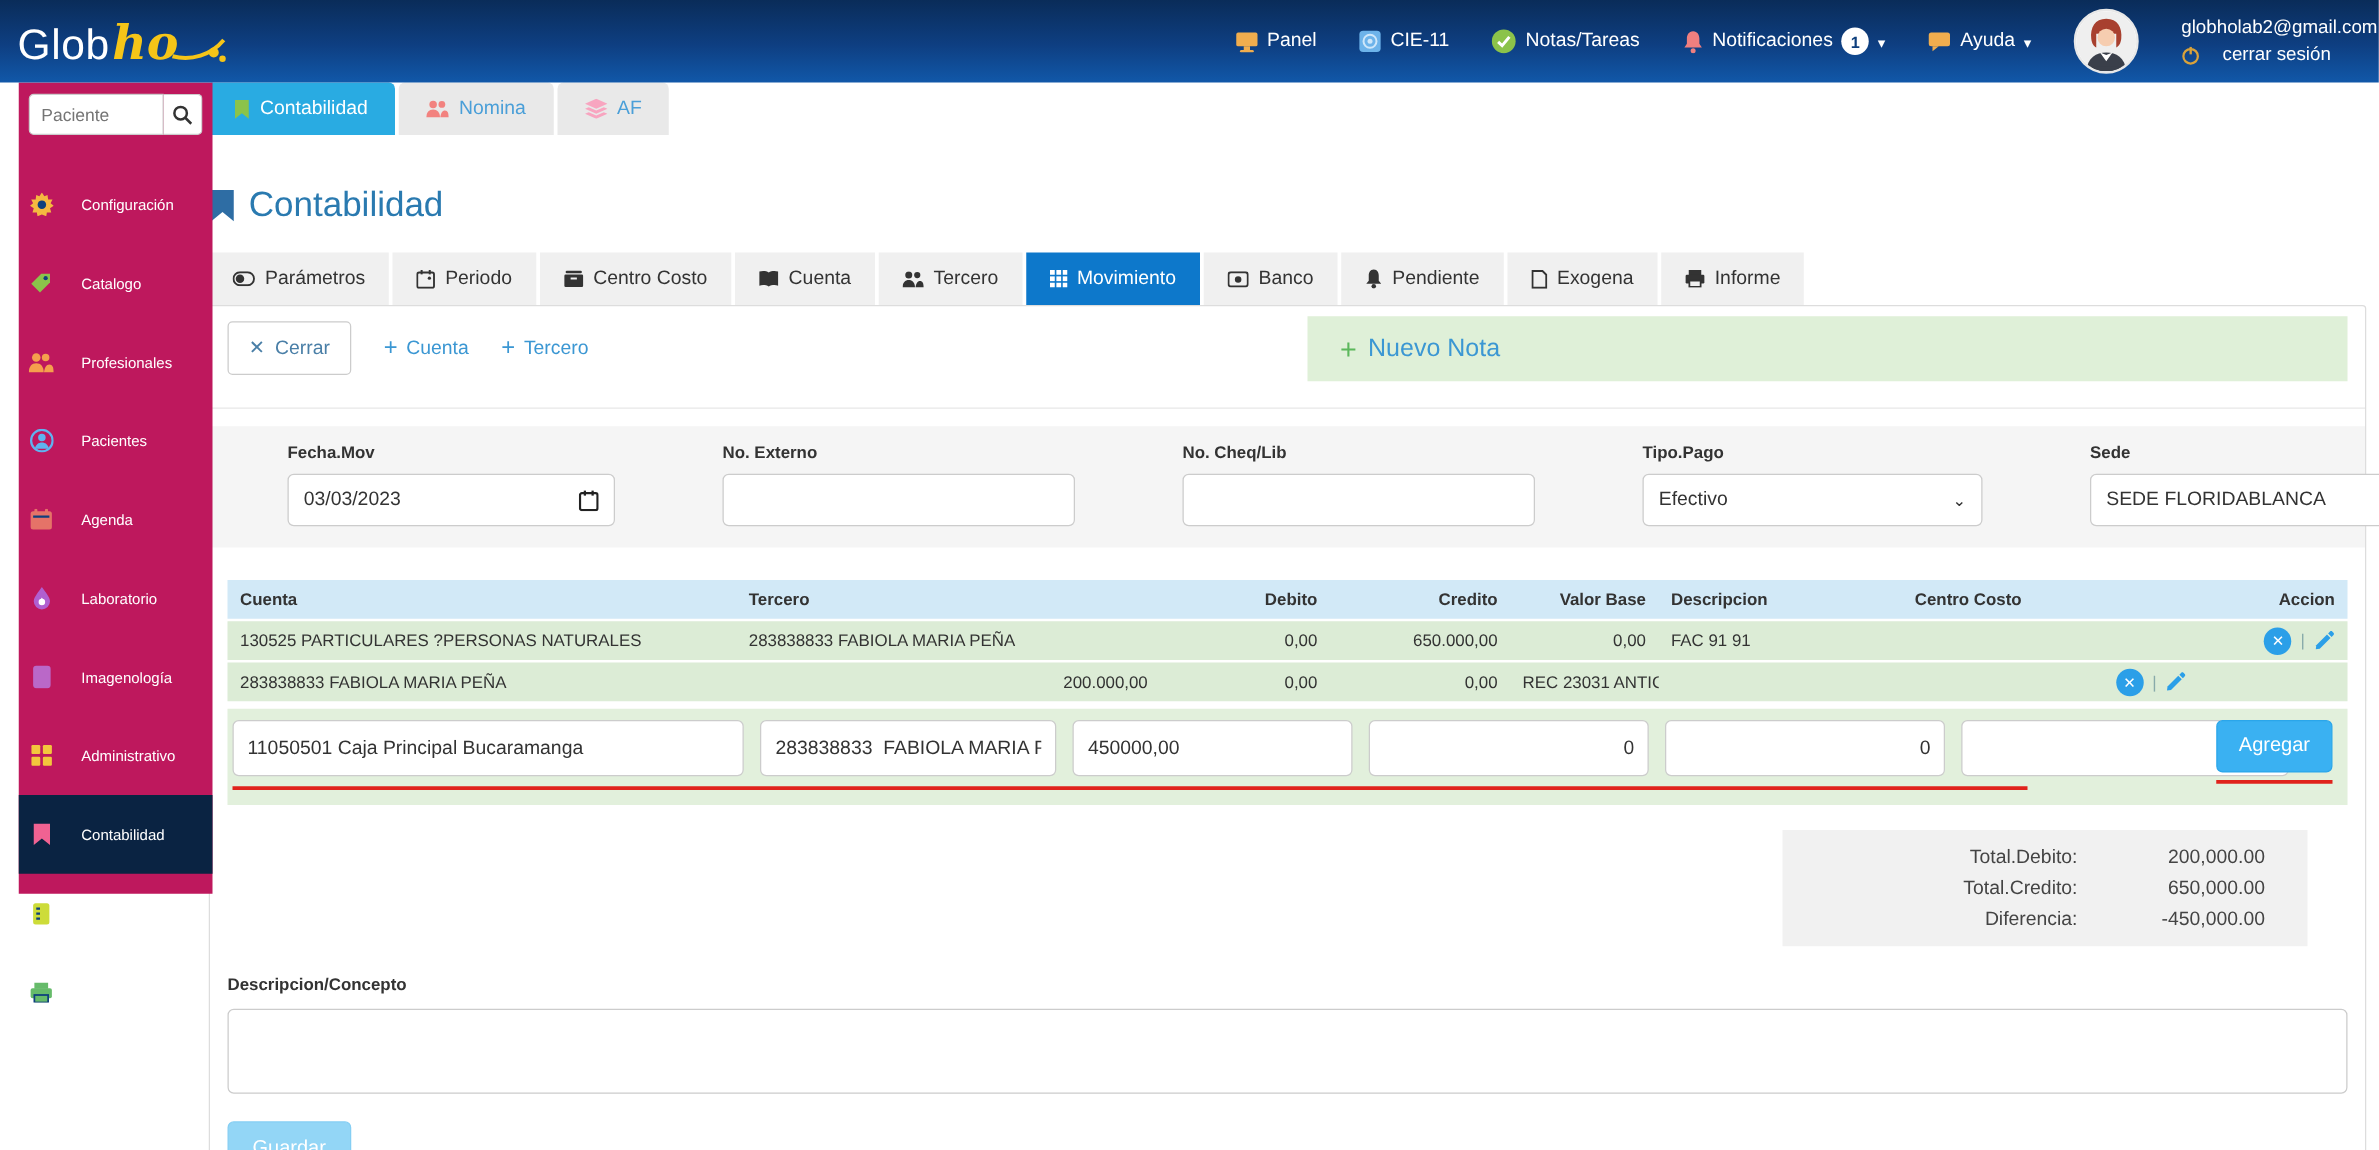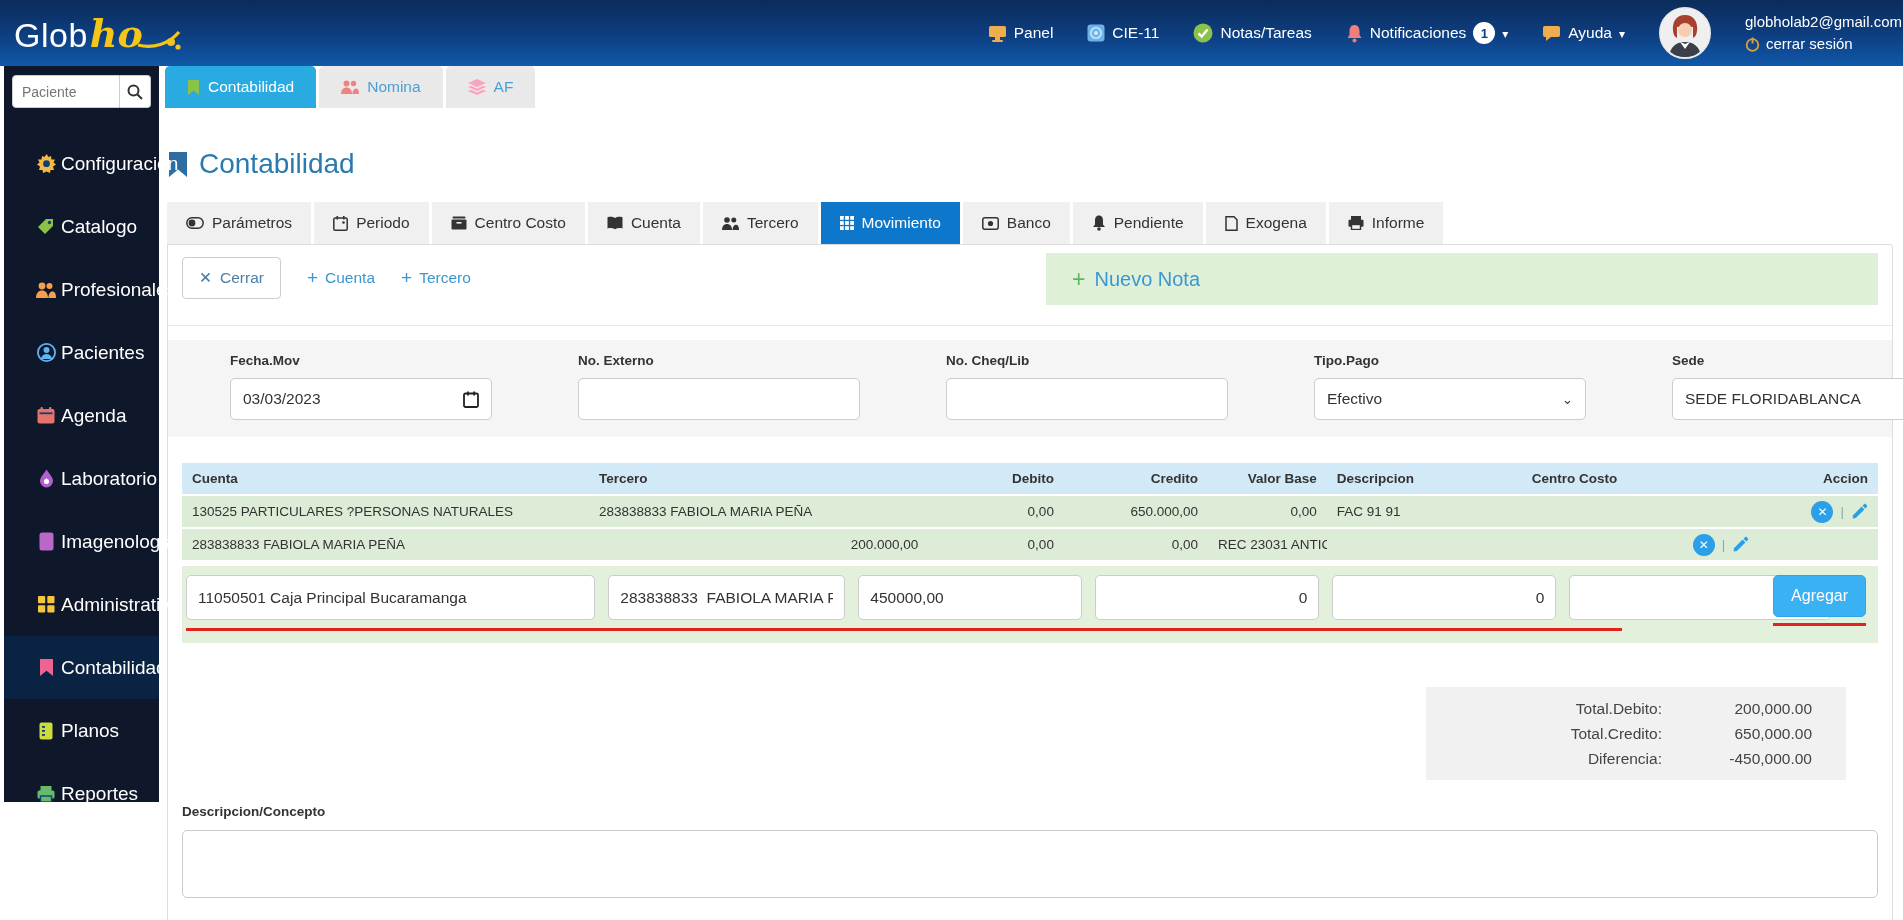--- a/index.html
+++ b/index.html
@@ -19,34 +19,34 @@
                font-size:15.5px; padding-right:0; }
   .nav-item { display:flex; align-items:center; gap:7px; cursor:pointer; white-space:nowrap; }
   .badge-circle { background:#fff; color:#0e3f7d; font-weight:bold; font-size:13px;
                   width:22px; height:22px; border-radius:50%; display:flex;
                   align-items:center; justify-content:center; }
   .caret { font-size:12px; position:relative; top:1px; }
   .avatar-wrap { width:52px; height:52px; border-radius:50%; background:#fff; overflow:hidden;
                  flex:0 0 auto; border:2px solid #e8e8e8; }
   .user-block { width:158px; overflow:hidden; line-height:1.5; }
   .user-email { font-size:15px; white-space:nowrap; }
-  .user-logout { font-size:15px; display:flex; align-items:center; gap:6px; cursor:pointer; }
-
-  
-  .sidebar { position:absolute; left:4px; top:66px; width:155px; height:736px;
-             background:#0f172a; z-index:20; }
+  .user-logout { font-size:15px; display:flex; align-items:center; gap:18px; cursor:pointer; }
+
+  
+  .sidebar { position:absolute; left:15px; top:66px; width:155px; height:649px;
+             background:#be185d; z-index:20; }
   .search-row { display:flex; padding:9px 8px 10px 8px; }
   .search-input { width:108px; height:33px; border:1px solid #ccc; border-radius:4px 0 0 4px;
                   padding:0 9px; font-size:14px; color:#333; outline:none; }
   .search-btn { width:36px; height:33px; background:#fff; border:1px solid #ccc; border-left:none;
                 border-radius:0 4px 4px 0; cursor:pointer; display:flex; align-items:center;
                 justify-content:center; }
   .side-list { list-style:none; margin-top:14px; }
-  .side-item { height:63px; display:flex; align-items:center; gap:5px; padding-left:32px;
-               color:#fff; font-size:19px; cursor:pointer; }
+  .side-item { height:63px; display:flex; align-items:center; gap:22px; padding-left:8px;
+               color:#fff; font-size:12px; cursor:pointer; }
   .side-item.active { background:#0a2342; }
   .side-icon { width:20px; display:flex; justify-content:center; flex:0 0 auto; }
 
   
   .main { position:absolute; left:155px; top:66px; width:1748px; height:854px; background:#fff; }
 
   .module-tabs { display:flex; gap:3px; padding-left:10px; height:42px; align-items:stretch; }
   .mtab { display:flex; align-items:center; gap:8px; padding:0 22px; font-size:15.5px;
           background:#e9e9e9; color:#4a9fd8; border-radius:5px 5px 0 0; cursor:pointer; }
   .mtab.active { background:#29abe2; color:#fff; }
@@ -117,21 +117,21 @@
   .in-debito { flex:0 0 7.6%; }
   .in-credito { flex:0 0 6.4%; text-align:right; }
   .in-valor { flex:0 0 6.4%; text-align:right; }
   .in-desc { flex:0 0 8.8%; }
   .in-centro { flex:0 0 18.2%; }
   .entry-right { margin-left:auto; padding-bottom:6px; border-bottom:3px solid #e0231c; }
   .btn-agregar { background:#3ab1f2; border:1px solid #2ba6ea; color:#fff; font-size:16px;
                  padding:11px 17px; border-radius:5px; cursor:pointer; }
 
   
-  .totals { width:420px; margin:44px 46px 0 auto; background:#f1f1f1; padding:9px 34px 9px 0;
+  .totals { width:420px; margin:20px 46px 0 auto; background:#f1f1f1; padding:9px 34px 9px 0;
             font-size:15.5px; color:#444; }
   .tot-row { display:flex; justify-content:flex-end; line-height:1.62; }
   .tot-label { text-align:right; }
   .tot-value { width:150px; text-align:right; }
 
   
   .concept { margin:22px 14px 0 14px; }
   .concept label { font-size:13.5px; font-weight:bold; color:#333; }
   .concept textarea { display:block; margin-top:10px; width:100%; height:68px; resize:none;
                       border:1px solid #ccc; border-radius:5px; padding:9px 11px;

